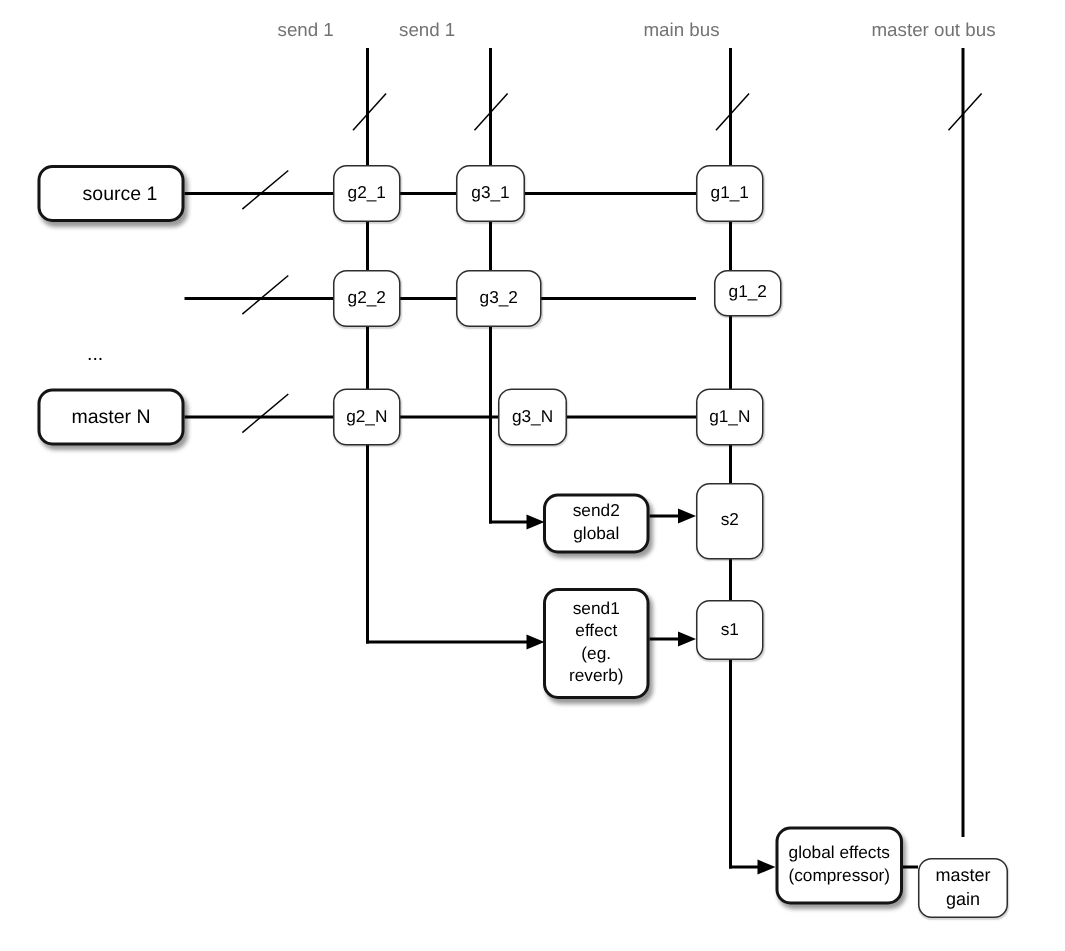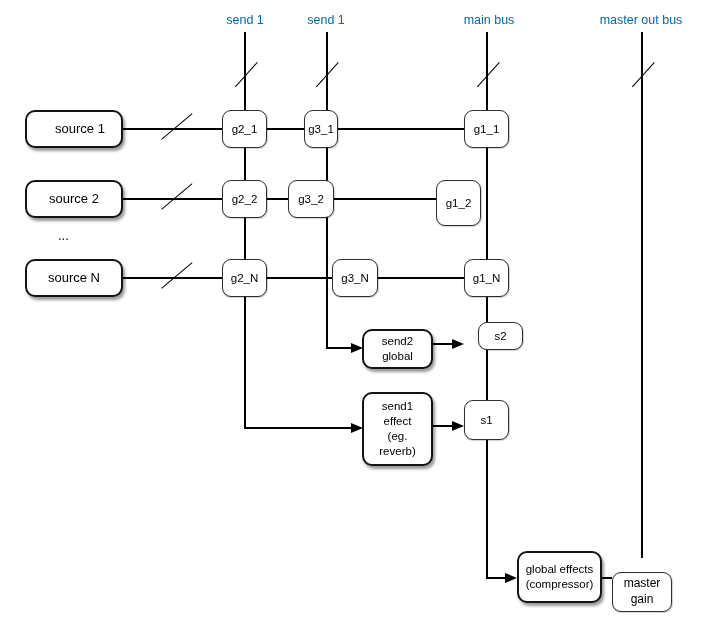--- a/index.html
+++ b/index.html
@@ -7,23 +7,23 @@
     position:relative;
     width:710px;height:634px;
     background:#ffffff;
     font-family:"Liberation Sans","DejaVu Sans",sans-serif;
     color:#000;
     overflow:hidden;
   }
   .bus-label{
     position:absolute;
     width:120px;height:16px;
-    text-align:center;
+    text-align:left;
     font-size:12.5px;
-    color:#0369a1;
+    color:#737373;
     z-index:4;
   }
   .vline,.hline,.slash{
     position:absolute;
     background:#000;
     z-index:1;
   }
   .vline{width:1.4px;}
   .hline{height:1.4px;}
   .slash{height:1.4px;}
@@ -92,45 +92,44 @@
 
   <div class="hline" style="left:123px;top:128.3px;width:341px;"></div>
   <div class="hline" style="left:123px;top:198.3px;width:341px;"></div>
   <div class="hline" style="left:123px;top:277.3px;width:341px;"></div>
 
   <div class="slash row" style="left:157px;top:126.3px;"></div>
   <div class="slash row" style="left:157px;top:196.3px;"></div>
   <div class="slash row" style="left:157px;top:275.3px;"></div>
 
   <div class="box shadowed fs-src" style="left:25px;top:110px;width:98px;height:38px;padding-left:12px;">source 1</div>
-  <div class="box shadowed fs-src" style="left:25px;top:180px;width:98px;height:38px;">source 2</div>
-  <div class="box shadowed fs-src" style="left:25px;top:259px;width:98px;height:38px;">source N</div>
+  <div class="box shadowed fs-src" style="left:25px;top:259px;width:98px;height:38px;">master N</div>
 
   <div class="ellipsis" style="left:58px;top:228px;width:30px;">...</div>
 
   <div class="box plain fs-gain" style="left:222px;top:110px;width:45px;height:38px;">g2_1</div>
-  <div class="box plain fs-gain" style="left:304px;top:110px;width:34px;height:38px;">g3_1</div>
+  <div class="box plain fs-gain" style="left:304px;top:110px;width:46px;height:38px;">g3_1</div>
   <div class="box plain fs-gain" style="left:464px;top:110px;width:45px;height:38px;">g1_1</div>
 
   <div class="box plain fs-gain" style="left:222px;top:180px;width:45px;height:38px;">g2_2</div>
-  <div class="box plain fs-gain" style="left:288px;top:180px;width:46px;height:38px;">g3_2</div>
-  <div class="box plain fs-gain" style="left:436px;top:180px;width:45px;height:46px;">g1_2</div>
+  <div class="box plain fs-gain" style="left:304px;top:180px;width:57px;height:38px;">g3_2</div>
+  <div class="box plain fs-gain" style="left:476px;top:180px;width:45px;height:31px;">g1_2</div>
 
   <div class="box plain fs-gain" style="left:222px;top:259px;width:45px;height:38px;">g2_N</div>
   <div class="box plain fs-gain" style="left:304px;top:259px;width:46px;height:38px;margin-left:28px;">g3_N</div>
   <div class="box plain fs-gain" style="left:464px;top:259px;width:45px;height:38px;">g1_N</div>
 
   <div class="hline" style="left:326.3px;top:347.3px;width:27px;"></div>
   <div class="arrow-right" style="left:351px;top:343px;"></div>
   <div class="box shadowed fs-fx" style="left:362px;top:329px;width:71px;height:40px;">send2
 global</div>
 
   <div class="hline" style="left:433px;top:343.3px;width:21px;"></div>
   <div class="arrow-right" style="left:452px;top:339px;"></div>
-  <div class="box plain fs-gain" style="left:464px;top:322px;width:45px;height:28px;margin-left:14px;">s2</div>
+  <div class="box plain fs-gain" style="left:464px;top:322px;width:45px;height:51px;">s2</div>
 
   <div class="hline" style="left:244.3px;top:427.3px;width:109px;"></div>
   <div class="arrow-right" style="left:351px;top:423px;"></div>
   <div class="box shadowed fs-fx" style="left:362px;top:392px;width:71px;height:74px;">send1
 effect
 (eg.
 reverb)</div>
 
   <div class="hline" style="left:433px;top:425.3px;width:21px;"></div>
   <div class="arrow-right" style="left:452px;top:421px;"></div>

